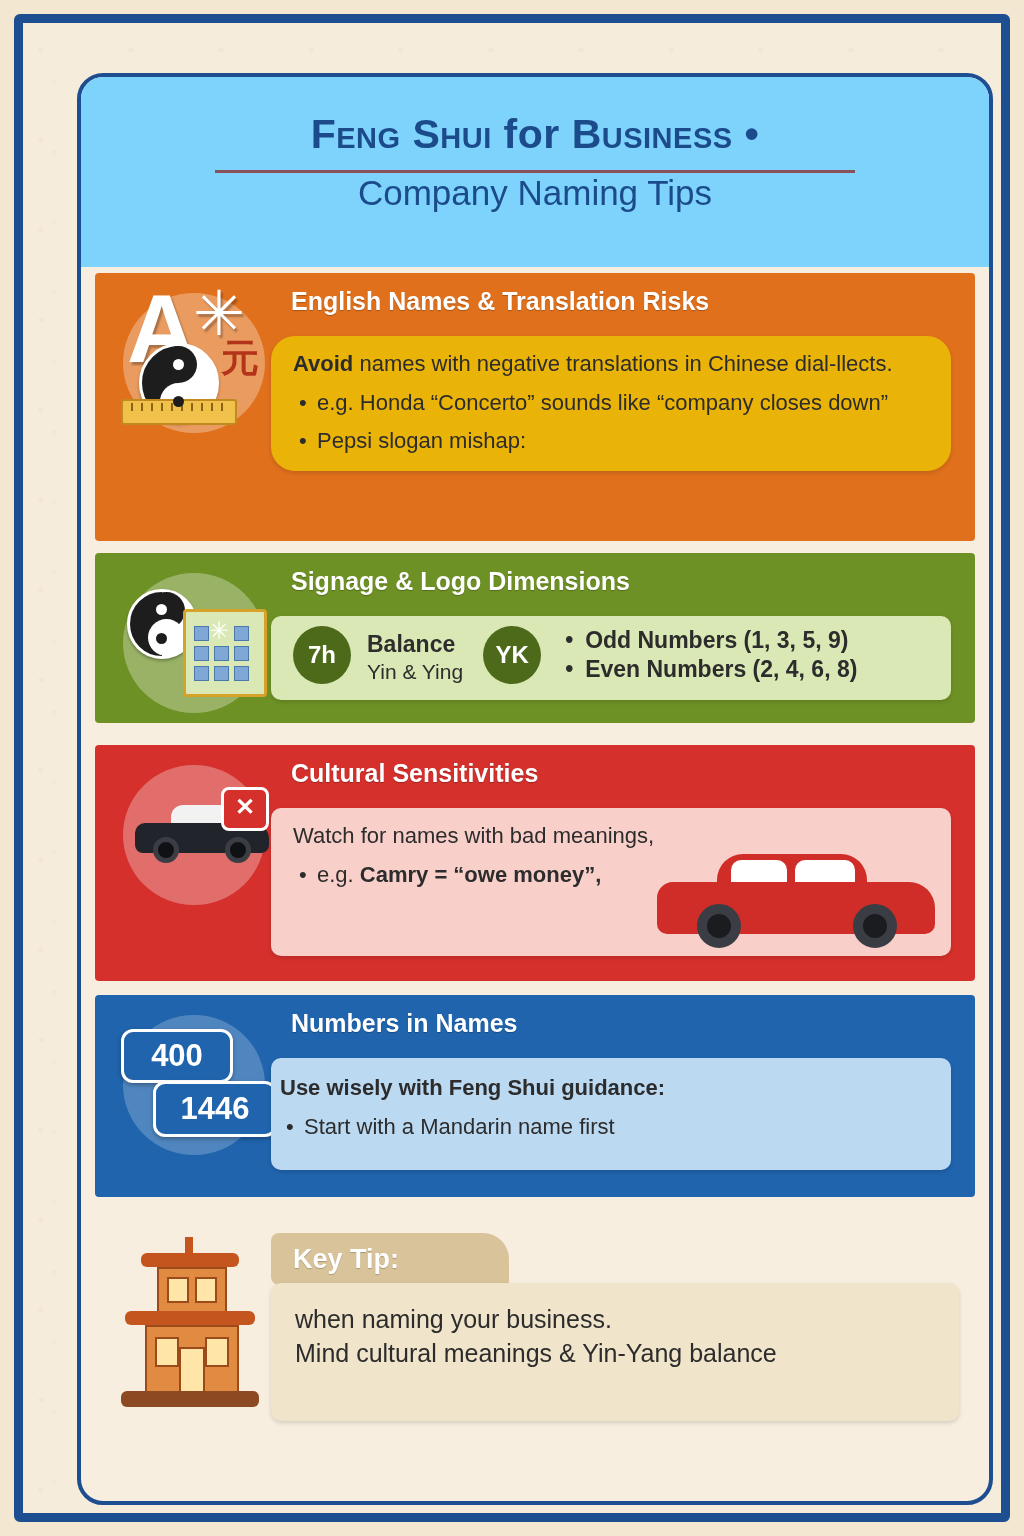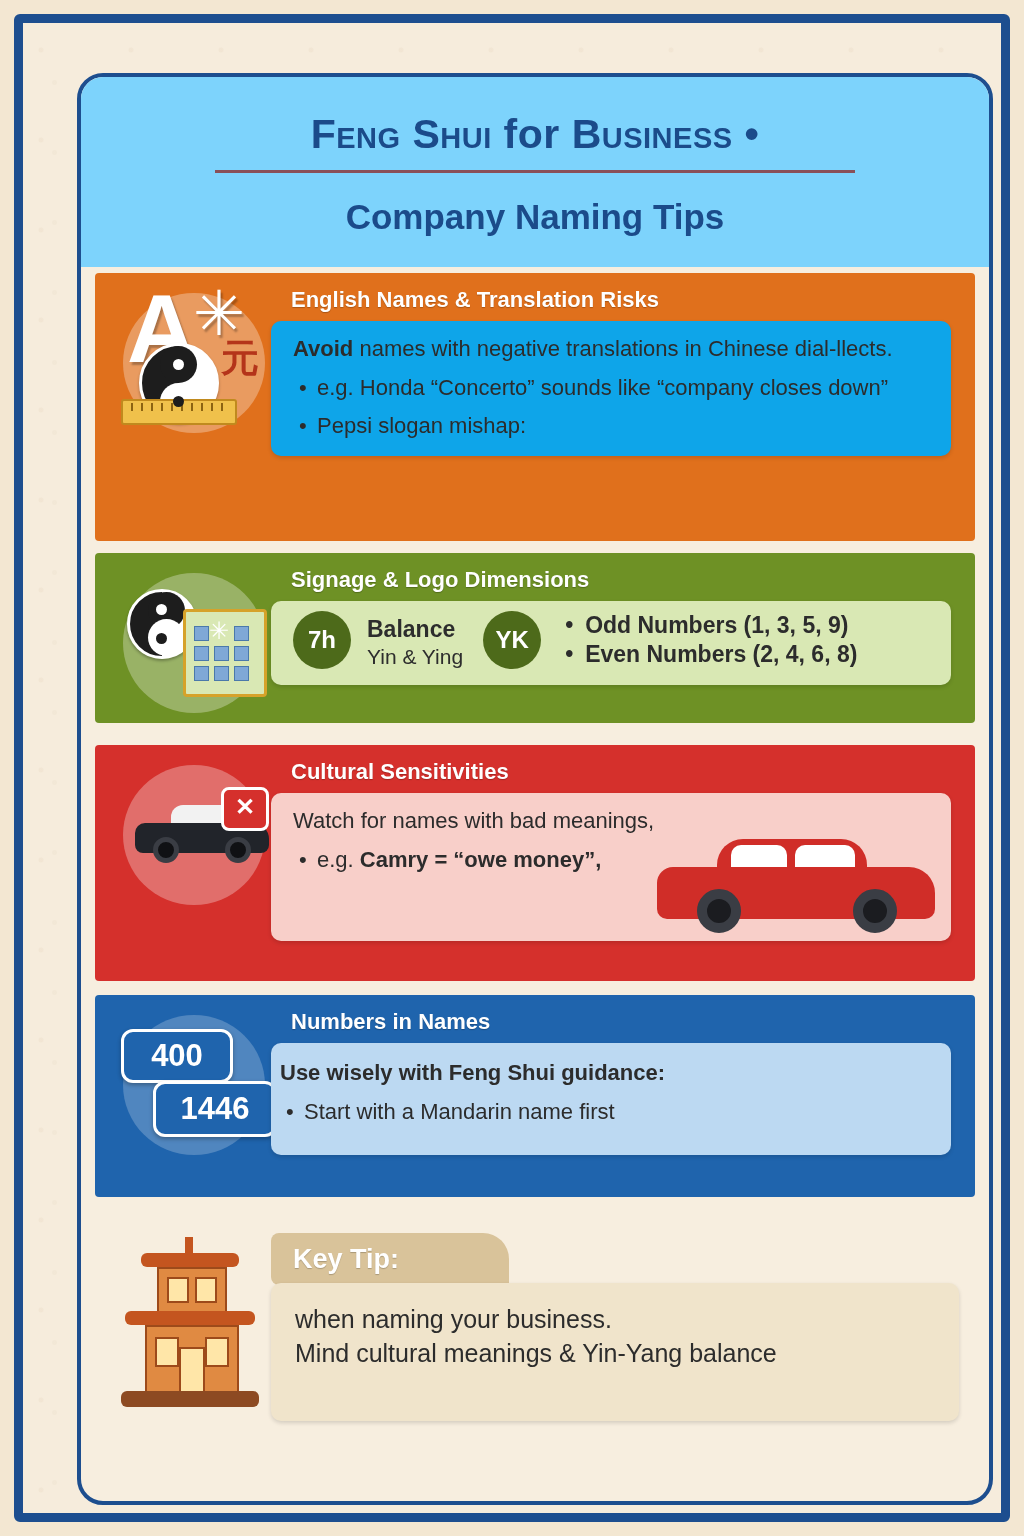--- a/index.html
+++ b/index.html
@@ -73,39 +73,39 @@
     text-transform: none;
   }
   .title-rule {
     width: 640px;
     height: 3px;
     background: #8c2f2f;
     margin: 12px auto 0 auto;
     opacity: 0.8;
   }
   .title-sub {
-    margin-top: 24px;
+    margin-top: 0;
     font-size: 35px;
-    font-weight: bold;
+    font-weight: normal;
     color: #1b4b8a;
   }
 
   
   .section {
     position: absolute;
     left: 72px;
     width: 880px;
     box-sizing: border-box;
     border-radius: 4px;
   }
   .sec-head {
-    font-size: 22px;
-    font-weight: bold;
-    color: #ffffff;
-    padding: 14px 0 8px 196px;
+    font-size: 25px;
+    font-weight: bold;
+    color: #ffffff;
+    padding: 14px 0 20px 196px;
     text-shadow: 0 1px 1px rgba(0,0,0,0.25);
   }
   .sec-body {
     position: relative;
     margin: 0 24px 0 176px;
     border-radius: 10px;
     padding: 14px 22px 16px 22px;
     box-sizing: border-box;
     font-size: 22px;
     color: #2c2c2c;
@@ -124,21 +124,21 @@
   .sec-body li:before {
     content: "•";
     position: absolute;
     left: -18px;
     top: 0;
   }
   b { font-weight: bold; }
 
   
   #sec1 { top: 250px; height: 268px; background: #e0701c; }
-  #sec1 .sec-body { background: #0ea5e9; }
+  #sec1 .sec-body { background: #eab308; border-radius: 24px; }
   
   #sec2 { top: 530px; height: 170px; background: #6e9125; }
   #sec2 .sec-body { background: #d9e8b4; }
   
   #sec3 { top: 722px; height: 236px; background: #d5302c; }
   #sec3 .sec-body { background: #f8cfc9; }
   
   #sec4 { top: 972px; height: 202px; background: #1f64ad; }
   #sec4 .sec-body { background: #bcd9f2; }
   

